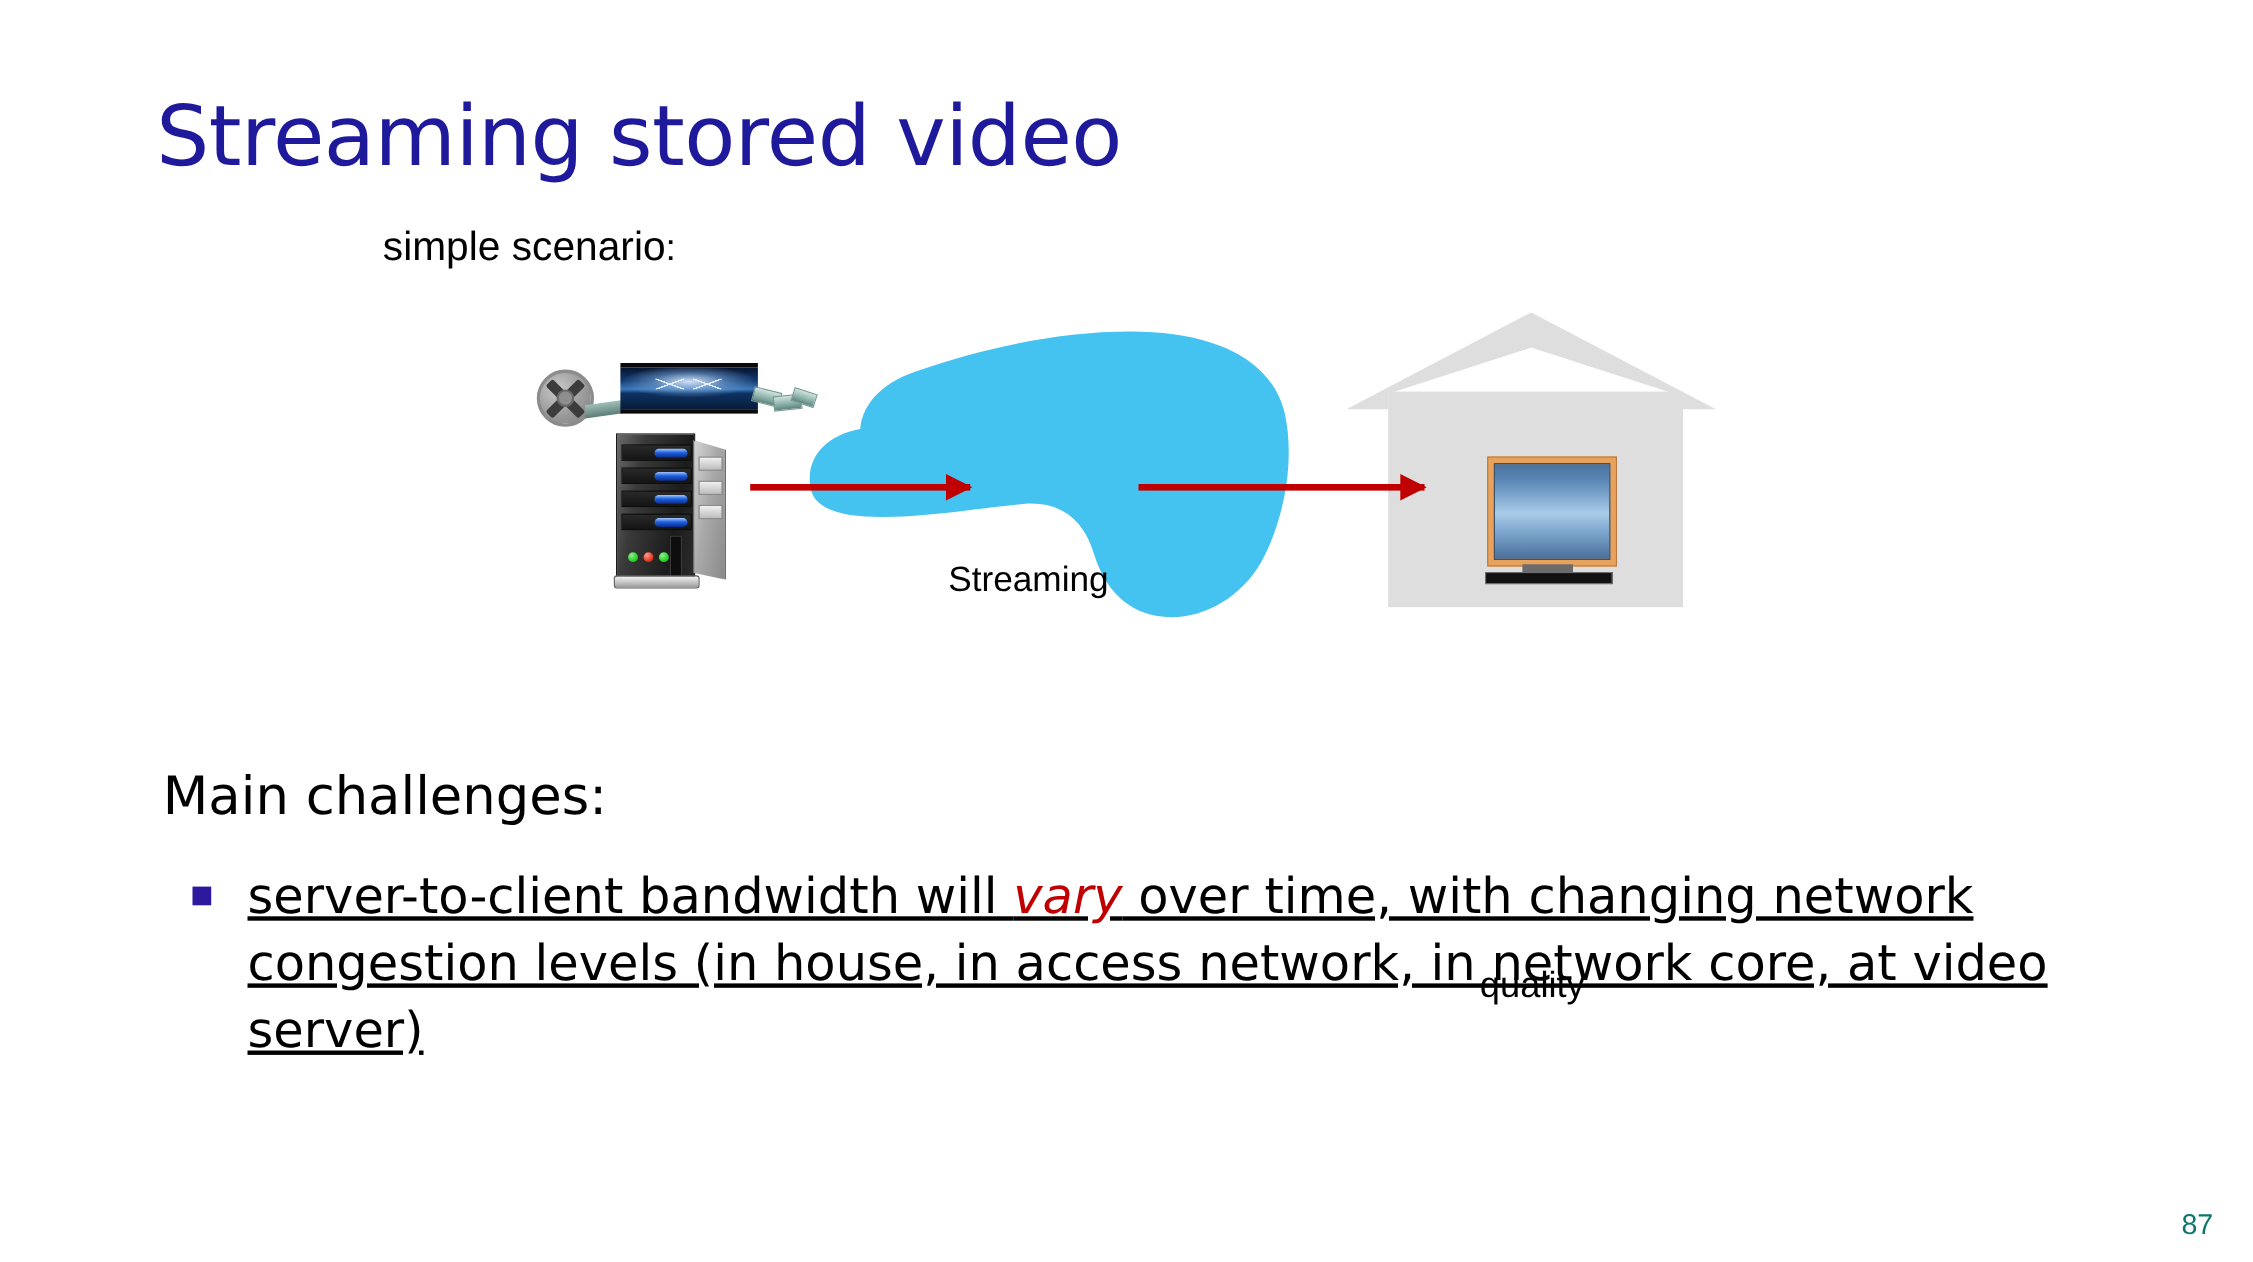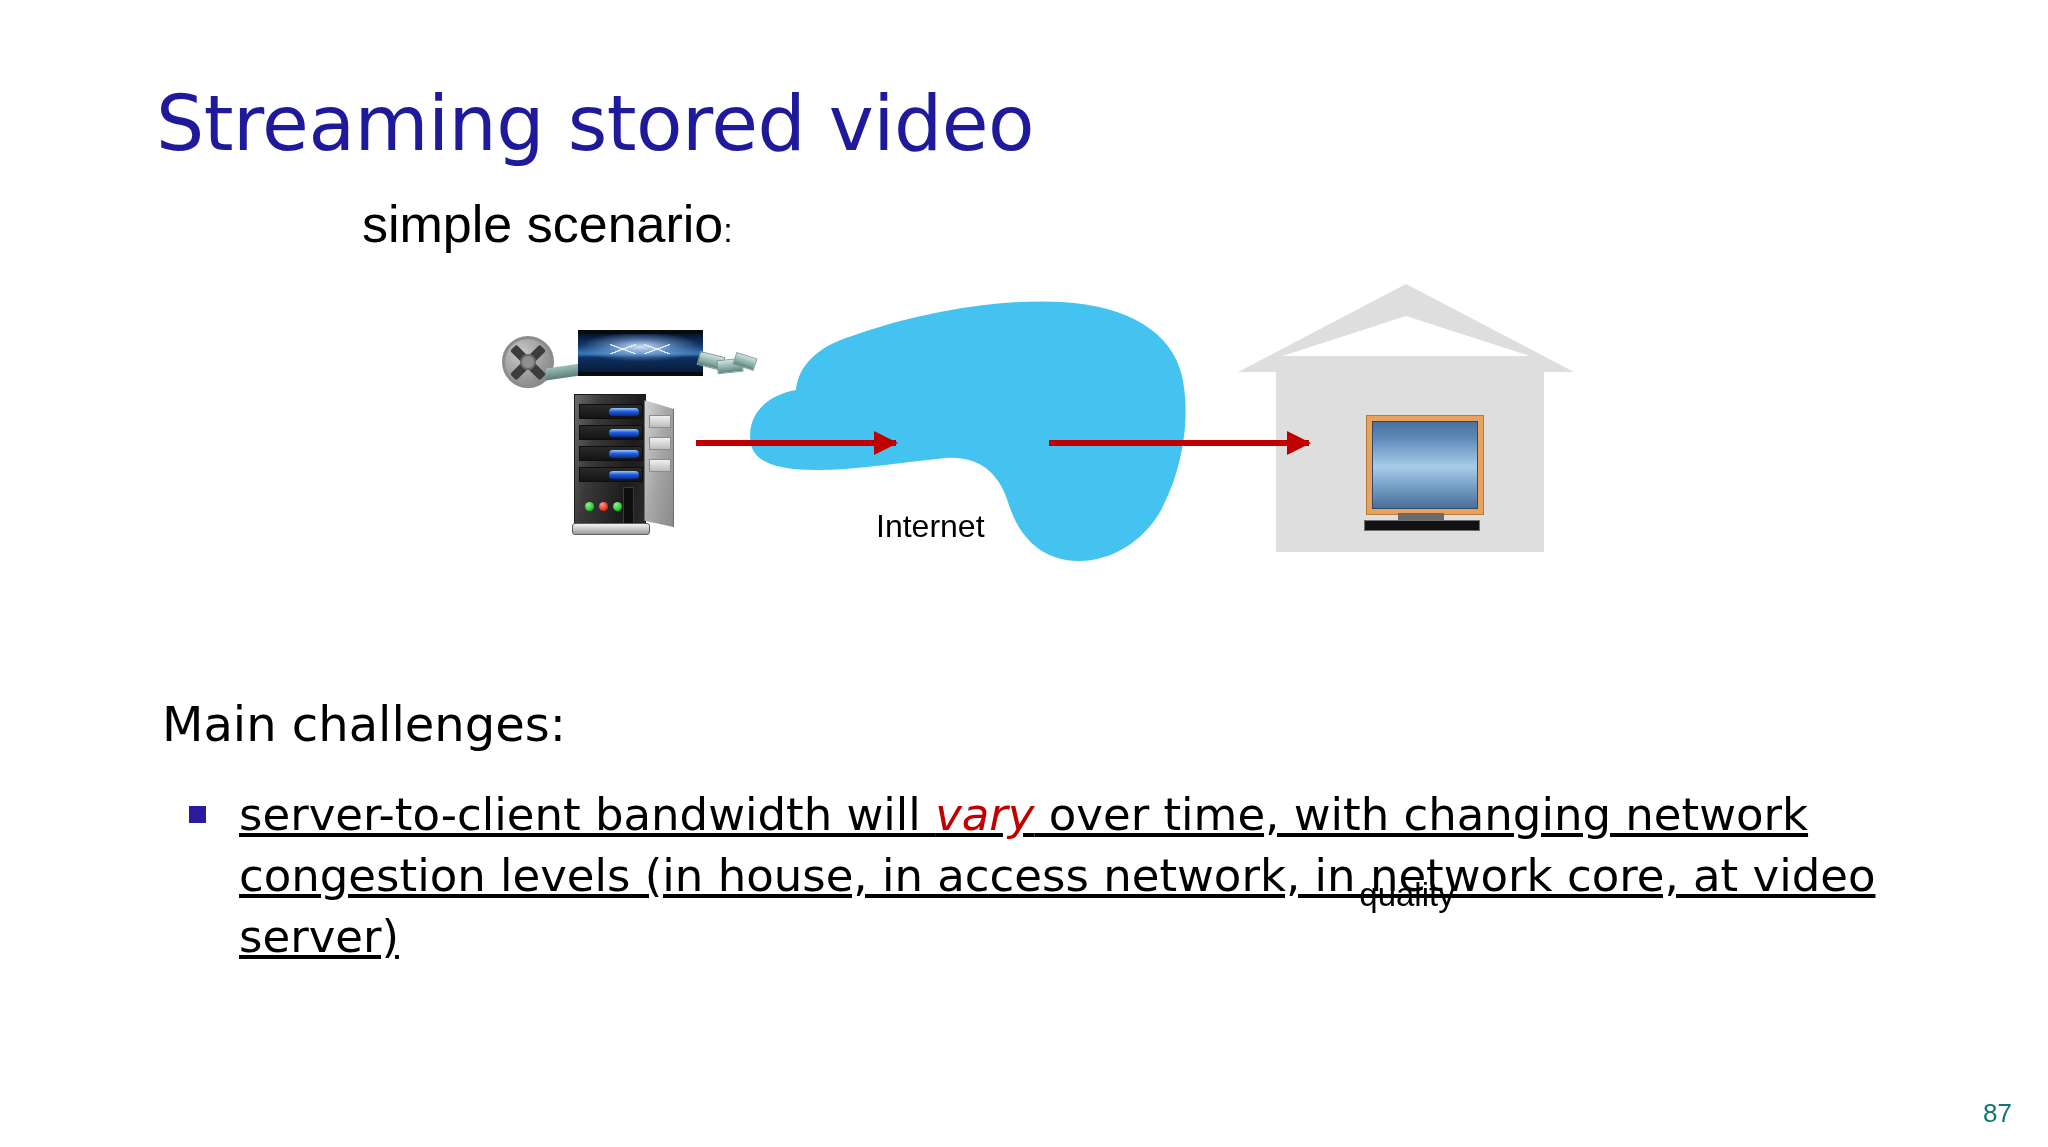--- a/index.html
+++ b/index.html
@@ -14,21 +14,20 @@
     position: relative;
     overflow: hidden;
     font-family: "Liberation Sans", sans-serif;
     -webkit-font-smoothing: antialiased;
   }
 
   .slide {
     position: absolute;
     inset: 0;
     background: #ffffff;
-    margin-left: 14px;
   }
 
   
   .slide-title {
     position: absolute;
     left: 142px;
     top: 82px;
     font-family: "DejaVu Sans", sans-serif;
     font-size: 76px;
     line-height: 84px;
@@ -40,21 +39,21 @@
   
   .scenario-line {
     position: absolute;
     left: 348px;
     top: 196px;
     white-space: nowrap;
     color: #000000;
   }
   .scenario-label {
     font-family: "Liberation Sans", sans-serif;
-    font-size: 52px;
+    font-size: 37px;
     line-height: 56px;
     vertical-align: baseline;
   }
   .scenario-colon {
     font-family: "Liberation Sans", sans-serif;
     font-size: 34px;
     line-height: 56px;
     vertical-align: baseline;
   }
 
@@ -429,21 +428,21 @@
 
     <div class="cloud-wrap">
       <svg width="460" height="300" viewBox="0 0 460 300">
         <path d="M 12,168 C 4,140 22,116 56,110 C 58,86 78,66 112,56
                  C 168,36 250,18 322,22 C 388,26 432,52 442,96
                  C 452,142 440,196 420,232 C 400,266 362,286 326,280
                  C 292,274 276,248 268,222 C 258,190 236,176 206,178
                  C 164,182 118,190 76,190 C 42,190 18,184 12,168 Z" fill="#45C3F0"></path>
       </svg>
     </div>
-    <div class="cloud-label">Internet</div>
+    <div class="cloud-label">Streaming</div>
 
     <div class="film-cluster">
       <div class="film-reel">
         <span class="film-reel-hub"></span>
       </div>
       <div class="reel-tail"></div>
       <div class="film-frame">
         <span class="bird b1"></span>
         <span class="bird b2"></span>
       </div>

